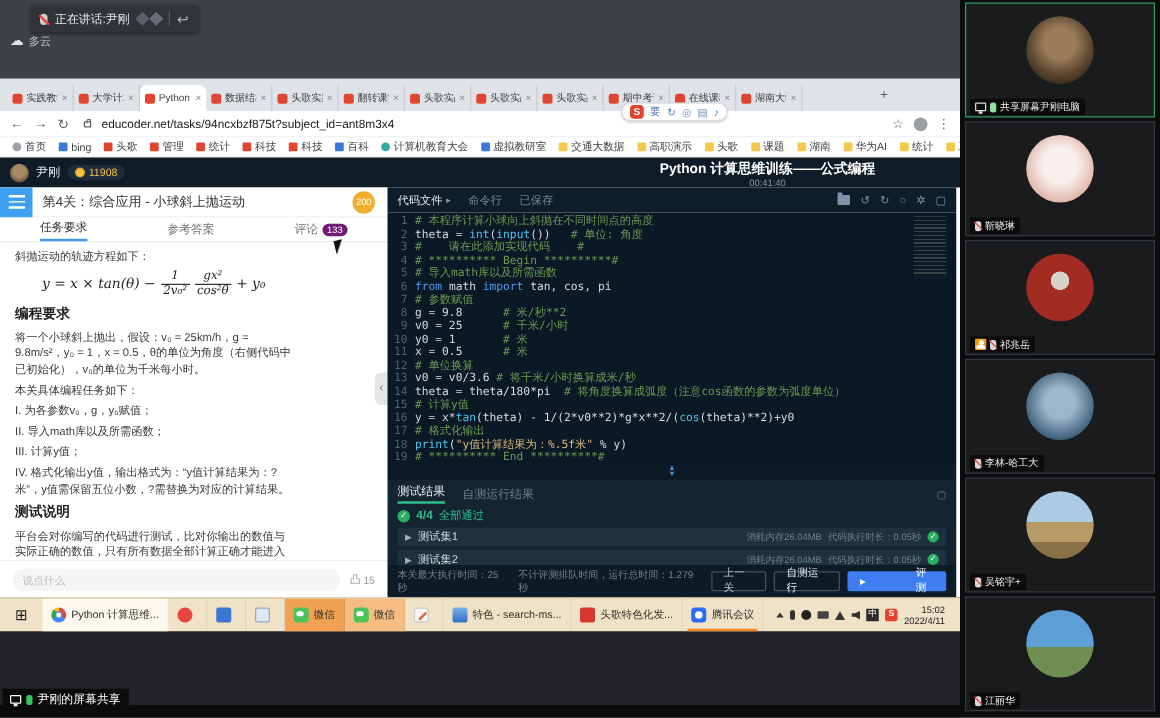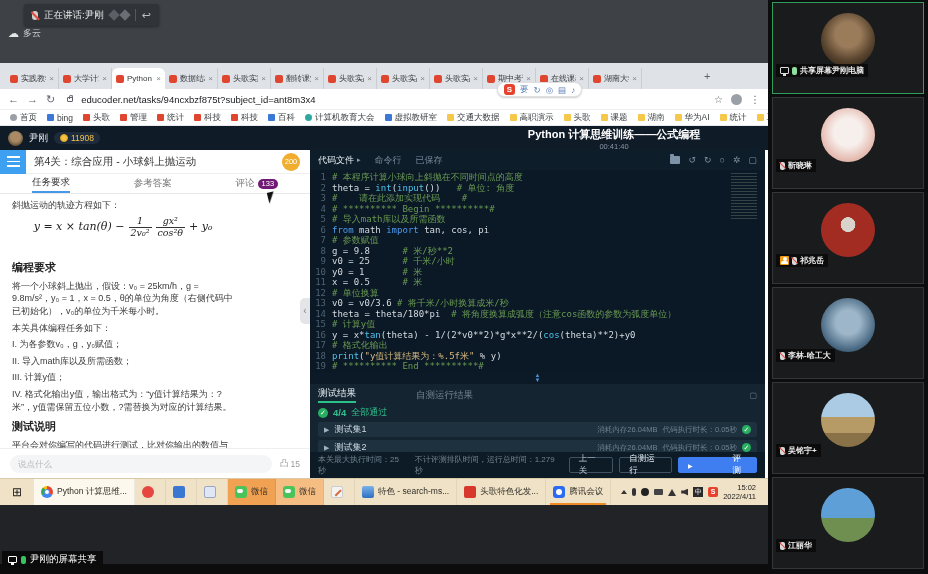--- a/index.html
+++ b/index.html
@@ -71,21 +71,21 @@
   #task-title{font-size:10.5px;color:#333;flex:1;overflow:hidden;white-space:nowrap;}
   #gold-badge{width:18px;height:18px;border-radius:50%;background:#f0ad2e;color:#fff;font-size:7.5px;line-height:18px;text-align:center;margin-right:10px;flex:none;}
   #ltabs{left:0;top:174px;width:310px;height:20px;background:#fff;border-bottom:1px solid #e8e8e8;display:flex;justify-content:space-around;align-items:center;font-size:9.5px;color:#777;}
   #ltabs .lt{height:100%;display:flex;align-items:center;gap:3px;}
   #ltabs .lt.active{color:#333;border-bottom:2px solid #459ae8;}
   #cm-count{background:#701a75;color:#fff;border-radius:7px;font-size:7.5px;padding:0 4px;line-height:10px;}
   #lcontent{left:0;top:194px;width:246px;height:254px;background:#fff;padding:5px 12px;overflow:hidden;font-size:9px;color:#3a3a3a;line-height:1.4;}
   #lcontent p{margin:0 0 4px;}
   #lcontent h3{font-size:11px;color:#222;margin:6px 0 4px;}
   .titem{margin-left:6px;}
-  .formula{text-align:left;font-family:"DejaVu Serif",serif;font-style:italic;font-size:11px;color:#222;margin:4px 0 22px;display:flex;justify-content:center;align-items:center;gap:4px;}
+  .formula{text-align:left;font-family:"DejaVu Serif",serif;font-style:italic;font-size:11px;color:#222;margin:4px 0 6px;display:flex;justify-content:center;align-items:center;gap:4px;}
   .frac{display:inline-flex;flex-direction:column;align-items:center;font-size:9.5px;line-height:1.15;}
   .frac .den{border-top:1px solid #333;padding:0 2px;}
   .hintb{font-weight:bold;}
   #comment-bar{left:0;top:448px;width:310px;height:30px;background:#fff;border-top:1px solid #efefef;display:flex;align-items:center;padding:0 10px;gap:8px;}
   #comment-input{flex:1;height:18px;background:#f4f5f7;border:none;border-radius:9px;padding:0 8px;font-size:8.5px;color:#555;font-family:"Liberation Sans",sans-serif;}
   #comment-input::placeholder{color:#b8b8b8;}
   #like{display:flex;align-items:center;gap:2px;color:#999;font-size:8.5px;}
   #collapse{left:300px;top:298px;width:10px;height:26px;background:#e3e5e8;border-radius:5px 0 0 5px;color:#888;font-size:10px;line-height:26px;text-align:center;}
 
   
@@ -103,21 +103,21 @@
   #minimap{left:731px;top:173px;width:26px;height:48px;background:repeating-linear-gradient(180deg,rgba(170,200,170,.45) 0 1px,transparent 1px 3px);opacity:.55;}
 
   
   #splitter{left:310px;top:372px;width:455px;height:12px;background:#0c1926;display:flex;flex-direction:column;align-items:center;justify-content:center;line-height:0;}
   #splitter span{color:#4a90d9;font-size:6px;line-height:5px;}
 
   
   #tests{left:310px;top:384px;width:455px;height:68px;background:#142430;padding:3px 8px;}
   #ttabs{display:flex;align-items:center;gap:14px;font-size:9.5px;}
   #ttabs .tt1{color:#e8f0f6;border-bottom:2px solid #2bbf8a;padding-bottom:1px;}
-  #ttabs .tt2{color:#72828f;margin-left:46px;}
+  #ttabs .tt2{color:#72828f;}
   #ttabs .exp{margin-left:auto;color:#72828f;font-size:8px;}
   #tsummary{display:flex;align-items:center;gap:5px;margin-top:3px;font-size:9px;}
   .okc{width:10px;height:10px;border-radius:50%;background:#27ae60;color:#fff;font-size:7px;line-height:10px;text-align:center;flex:none;}
   #tscore{color:#2fc08d;font-weight:bold;font-size:9.5px;}
   #tpass{color:#2fc08d;}
   .trow{height:15px;margin-top:3px;background:#1d313e;border-radius:2px;display:flex;align-items:center;padding:0 6px;gap:5px;}
   .trow .exp{color:#9fb0bd;font-size:7px;}
   .trow .nm{color:#cfdae3;font-size:9px;flex:1;}
   .trow .meta{color:#70828f;font-size:7.5px;}
   .trow .okc{width:9px;height:9px;line-height:9px;}
@@ -176,21 +176,21 @@
   #sidebar{left:768px;top:0;width:160px;height:574px;background:#0c0d0f;padding-top:2px;}
   .tile{width:152px;height:92px;margin:0 auto 3px;background:#191b1d;border:1px solid #33363a;position:relative;}
   .tile.active{border:1.5px solid #2f9e5a;}
   .pav{position:absolute;left:50%;top:10px;transform:translateX(-50%);width:54px;height:54px;border-radius:50%;}
   .av-a1{background:radial-gradient(circle at 50% 40%,#9a7b5a 0 30%,#5a452f 60%,#241a10 95%);}
   .av-a2{background:radial-gradient(circle at 50% 45%,#f7efec 0 35%,#e4b9ae 70%,#caa49b 95%);}
   .av-a3{background:radial-gradient(circle at 50% 40%,#d8d4cc 0 17%,#a32c22 18% 100%);}
   .av-a4{background:radial-gradient(circle at 50% 45%,#9db6c9 0 30%,#45657f 70%,#2c4458 95%);}
   .av-a5{background:linear-gradient(#aacbe3 45%,#b79b66 45% 75%,#8a7248 75%);}
   .av-a6{background:linear-gradient(#5f9fd8 55%,#6f8f50 55%);}
-  .plabel{position:absolute;left:3px;bottom:16px;background:rgba(8,8,8,.82);padding:1px 4px;display:flex;align-items:center;gap:3px;font-weight:bold;}
+  .plabel{position:absolute;left:3px;bottom:1px;background:rgba(8,8,8,.82);padding:1px 4px;display:flex;align-items:center;gap:3px;}
   .pname{color:#ececec;font-size:8px;white-space:nowrap;}
   .host-b{display:none;width:9px;height:9px;background:#f39c12;border-radius:1px;position:relative;}
   .host-b.show{display:inline-block;}
   .host-b::after{content:'';position:absolute;left:2.5px;top:1px;width:4px;height:4px;background:#fff;border-radius:50%;}
   .host-b::before{content:'';position:absolute;left:1px;bottom:1px;width:7px;height:3px;background:#fff;border-radius:2px 2px 0 0;}
   .shr{display:none;width:9px;height:7px;border:1px solid #ddd;border-radius:1px;position:relative;}
   .shr.show{display:inline-block;}
   .shr::after{content:'';position:absolute;left:2px;bottom:-3px;width:3px;height:2px;background:#ddd;}
   .pmic{width:5px;height:8px;background:#8fe0a0;border-radius:2px;position:relative;flex:none;}
   .pmic.off{background:#d9d9d9;}

